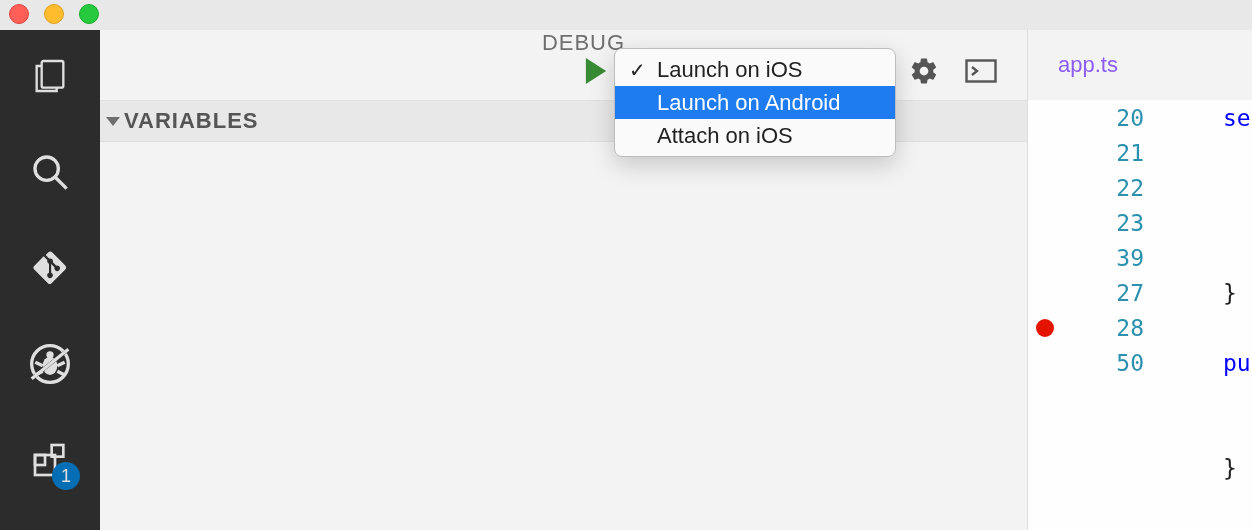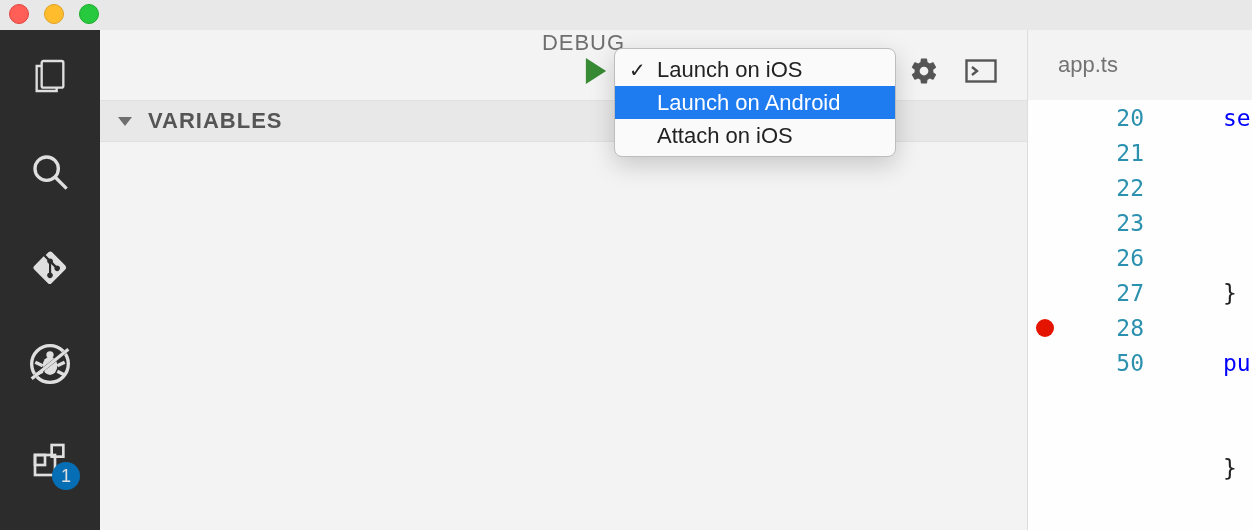--- a/index.html
+++ b/index.html
@@ -110,22 +110,22 @@
       align-items: center;
       justify-content: center;
       cursor: pointer;
     }
 
     .section-header {
       background: #e8e8e8;
       height: 42px;
       display: flex;
       align-items: center;
-      padding-left: 18px;
-      gap: 16px;
+      padding-left: 6px;
+      gap: 4px;
       color: #555;
       font-size: 22px;
       font-weight: 600;
       letter-spacing: 1px;
       border-top: 1px solid #e0e0e0;
       border-bottom: 1px solid #e0e0e0;
     }
     .twisty {
       width: 0; height: 0;
       border-left: 7px solid transparent;
@@ -177,21 +177,21 @@
       border-left: 1px solid #ddd;
     }
     .editor-tabbar {
       height: 70px;
       display: flex;
       align-items: center;
       padding-left: 30px;
       background: #f3f3f3;
     }
     .editor-tab {
-      color: #737373;
+      color: #8b5cf6;
       font-size: 22px;
     }
     .gutter {
       position: absolute;
       top: 70px;
       left: 0;
       width: 160px;
       bottom: 12px;
     }
     .line {
@@ -328,21 +328,21 @@
 
 <div class="editor">
   <div class="editor-tabbar">
     <div class="editor-tab">app.ts</div>
   </div>
   <div class="gutter" id="gutter">
       <div class="line">20</div>
       <div class="line">21</div>
       <div class="line">22</div>
       <div class="line">23</div>
-      <div class="line">26</div>
+      <div class="line">39</div>
       <div class="line">27</div>
       <div class="line">28<div class="breakpoint"></div></div>
       <div class="line">50</div>
     </div>
   <div class="code-area" id="code-area">
       <div class="codeline">
         <span class="tok-kw">set</span>
       </div>
       <div class="codeline"></div>
       <div class="codeline"></div>

